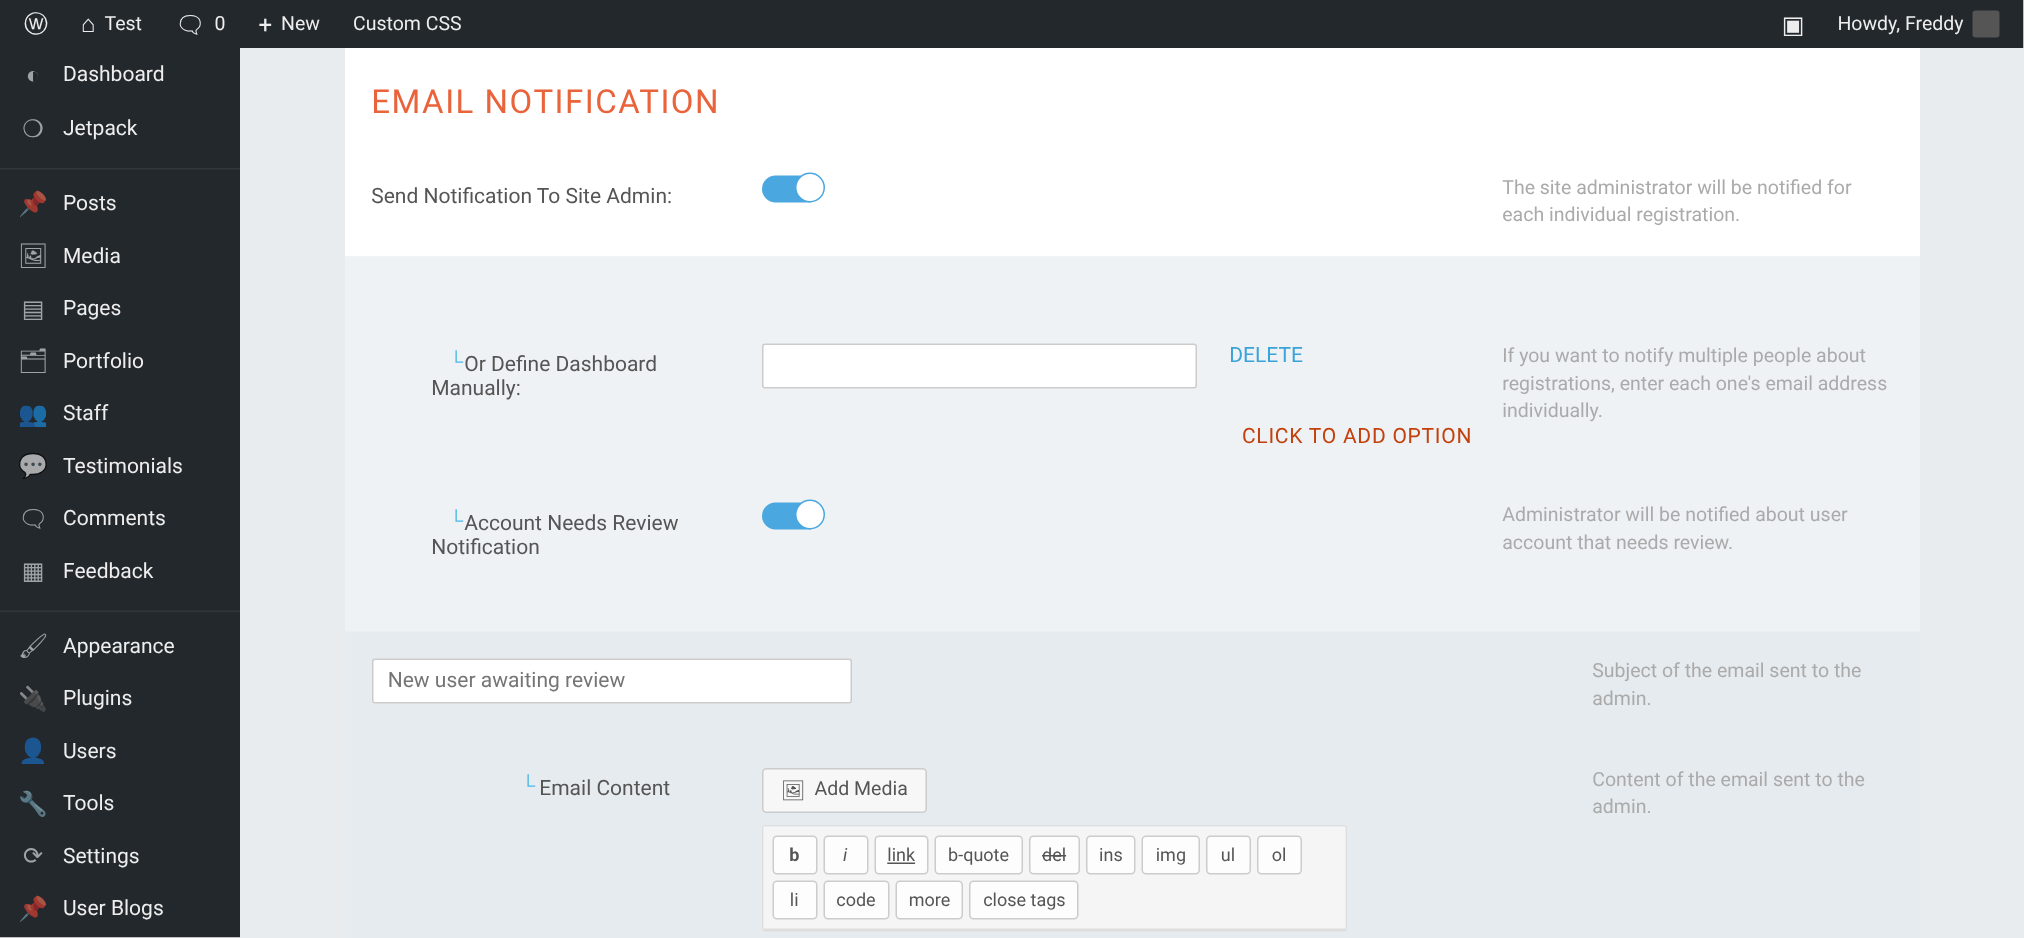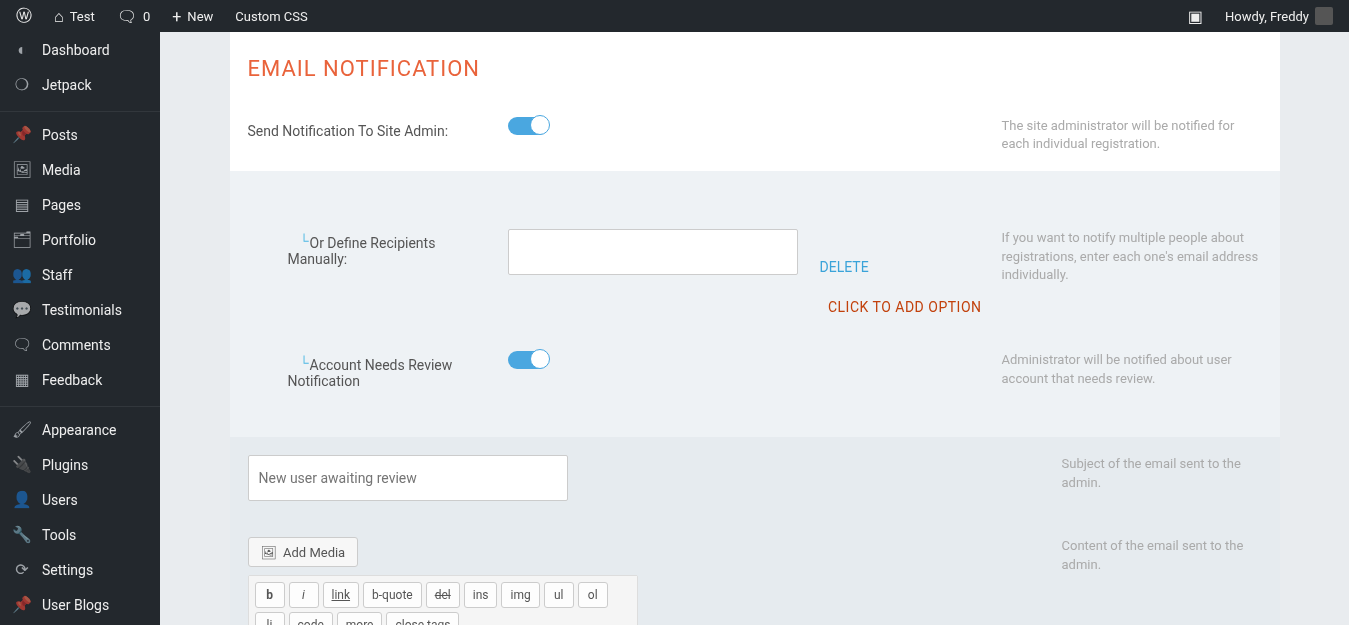--- a/index.html
+++ b/index.html
@@ -23,24 +23,24 @@
 .label-col { width: 240px; color: #555; font-size: 14px; padding-top: 6px; }
 .label-col.sub { padding-left: 40px; position: relative; }
 .label-col.sub2 { padding-left: 90px; position: relative; }
 .label-col.sub::before, .label-col.sub2::before { content: "└"; color: #4fb9e4; position: absolute; font-size: 13px; }
 .label-col.sub::before { left: 52px; top: 4px; }
 .label-col.sub2::before { left: 100px; top: 4px; }
 .control-col { flex: 1; min-width: 0; }
 .desc-col { width: 260px; color: #aaa; font-size: 13px; line-height: 1.4; }
 .toggle { width: 40px; height: 18px; background: #4aa7e0; border-radius: 10px; position: relative; cursor: pointer; }
 .toggle .knob { width: 20px; height: 20px; background: #fff; border: 1px solid #4aa7e0; border-radius: 50%; position: absolute; right: -2px; top: -2px; }
-.text-input { width: 290px; height: 46px; border: 1px solid #ccc; border-radius: 2px; padding: 0 10px; font-size: 14px; }
+.text-input { width: 290px; height: 30px; border: 1px solid #ccc; border-radius: 2px; padding: 0 10px; font-size: 14px; }
 .link-btn { color: #3aa3d9; font-size: 14px; cursor: pointer; margin-left: 16px; }
 .add-opt { color: #c2410c; font-size: 14px; cursor: pointer; letter-spacing: .5px; margin-top: 6px; display: block; text-align: right; }
-.ctrl-area { display: flex; align-items: flex-end; gap: 6px; }
+.ctrl-area { display: flex; align-items: flex-start; gap: 6px; }
 .wp-btn { height: 30px; padding: 0 12px; background: #f7f7f7; border: 1px solid #ccc; border-radius: 3px; font-size: 13px; color: #555; display: inline-flex; align-items: center; gap: 6px; cursor: pointer; }
 .editor { border: 1px solid #ddd; border-radius: 2px; margin-top: 8px; width: 390px; }
 .qt-row { display: flex; flex-wrap: wrap; gap: 4px; padding: 6px; background: #f5f5f5; border-bottom: 1px solid #ddd; }
 .qt-btn { min-width: 30px; height: 26px; padding: 0 8px; border: 1px solid #ccc; background: #fdfdfd; border-radius: 3px; font-size: 12px; color: #555; cursor: pointer; }
 .qt-btn.ul { text-decoration: underline; }
 .qt-btn.strike { text-decoration: line-through; }
 .media-row { display: flex; gap: 10px; }
 </style>
 </head>
 <body>
@@ -160,21 +160,21 @@
         </div>
         <div class="desc-col">The site administrator will be notified for each individual registration.</div>
       </div>
     </div>
 
     <div class="panel" style="background:#eef2f5">
 
       <div style="height:40px"></div>
 
       <div class="row inset">
-        <div class="label-col sub"><span style="margin-left:22px">Or Define Recipients Manually:</span></div>
+        <div class="label-col sub"><span style="margin-left:22px">Or Define Dashboard Manually:</span></div>
         <div class="control-col">
           <div class="ctrl-area">
             <input class="text-input" type="text" style="">
             <span class="link-btn">DELETE</span>
           </div>
           <div style="height:18px"></div>
           <span class="add-opt">CLICK TO ADD OPTION</span>
         </div>
         <div class="desc-col">If you want to notify multiple people about registrations, enter each one's email address individually.</div>
       </div>
@@ -192,20 +192,21 @@
       <div style="height:30px"></div>
 
       <div class="row inset2">
         <div class="control-col">
           <input class="text-input" style="width: 320px;" type="text" placeholder="New user awaiting review">
         </div>
         <div class="desc-col" style="width:200px">Subject of the email sent to the admin.</div>
       </div>
 
       <div class="row inset2">
+        <div class="label-col sub2"><span style="margin-left:22px">Email Content</span></div>
         <div class="control-col">
           <div class="media-row">
             <button class="wp-btn">
                 <span>🖼</span>
                 <span>Add Media</span>
               </button>
           </div>
           <div class="editor">
             <div class="qt-row" id="qtrow">
                 <button class="qt-btn" style="font-weight: bold;">b</button>

